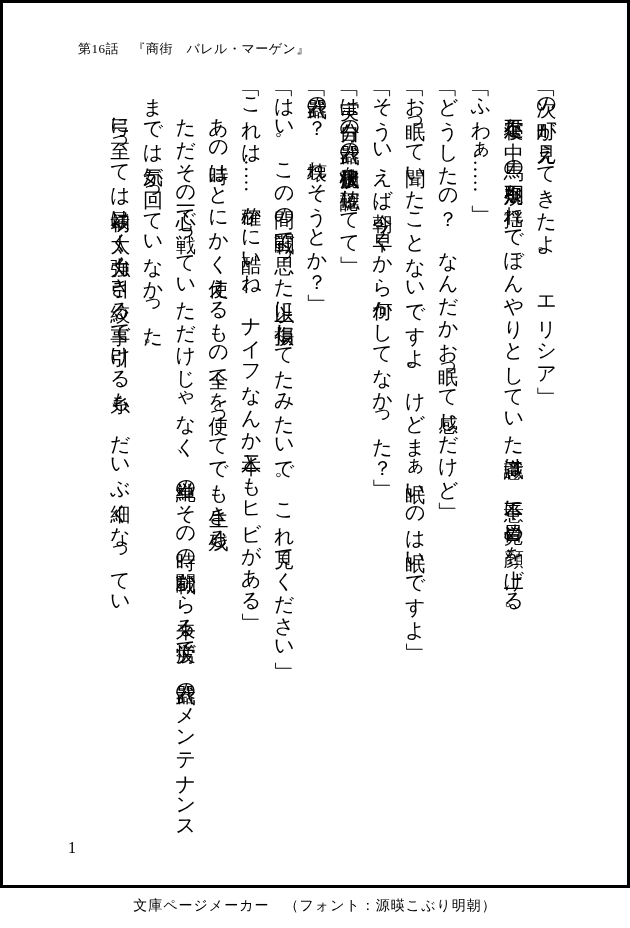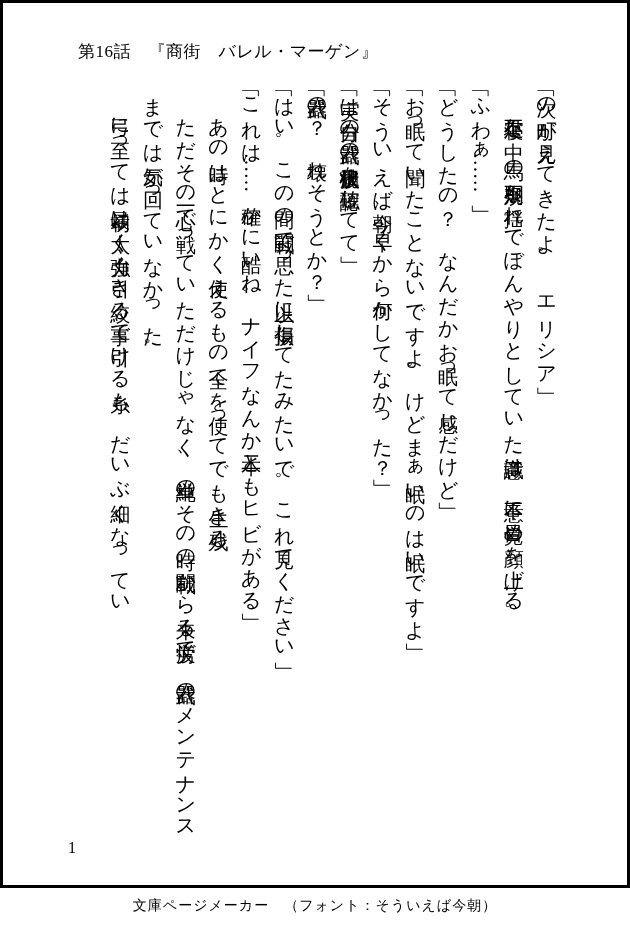--- a/index.html
+++ b/index.html
@@ -19,21 +19,21 @@
     top: 0;
     width: 630px;
     height: 888px;
     border: 3px solid #000000;
     background: transparent;
   }
   .chapter-title {
     position: absolute;
     left: 78px;
     top: 40px;
-    font-size: 17px;
+    font-size: 13px;
     letter-spacing: 0.5px;
     white-space: pre;
   }
   .text-body {
     position: absolute;
     top: 84px;
     right: 67px;
     height: 726px;
     writing-mode: vertical-rl;
     text-orientation: mixed;
@@ -84,14 +84,14 @@
     <p>「武器の？　壊れそうとか？」</p>
     <p>「はい。この間の戦闘で思った以上に損傷してたみたいで。これ見てください」</p>
     <p>「これは……確かに酷いね。ナイフなんか二本ともヒビがある」</p>
     <p>　あの時はとにかく使えるもの全てを使ってでも生き残る。</p>
     <p class="p-hang">　ただその一心で戦っていただけじゃなく、単純のその時の戦闘から来る疲労で、武器のメンテナンスまでは気が回っていなかった。</p>
     <p>　弓に至っては最初は太く力強く引き絞る事で引ける糸も、だいぶ細くなってい</p>
   </div>
 
   <div class="page-number">1</div>
 
-  <div class="footer-credit">文庫ページメーカー　（フォント：そういえば今朝）</div>
+  <div class="footer-credit">文庫ページメーカー　（フォント：源暎こぶり明朝）</div>
 </div>
 
 </body></html>

